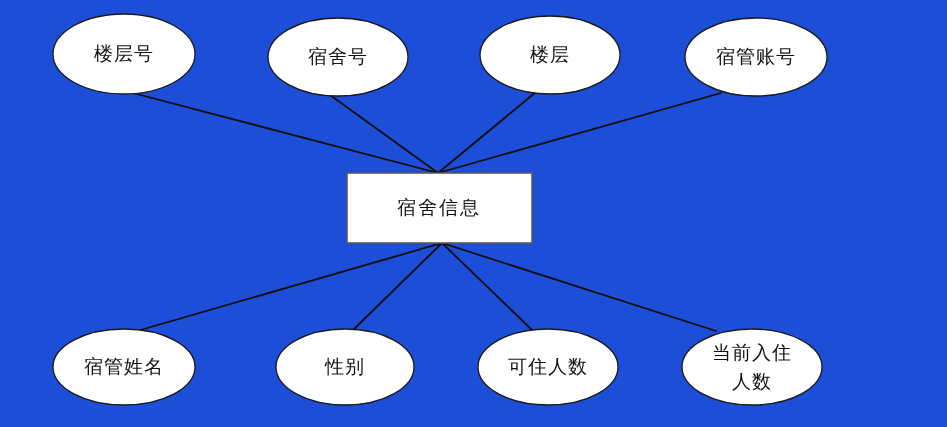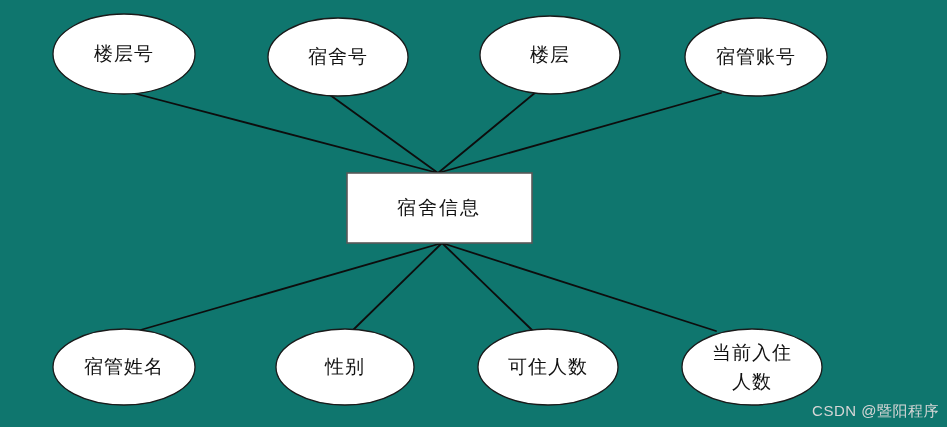--- a/index.html
+++ b/index.html
@@ -10,21 +10,21 @@
   body {
     width: 947px;
     height: 427px;
     font-family: "Liberation Serif", "DejaVu Serif", serif;
     overflow: hidden;
   }
   #diagram-root {
     position: relative;
     width: 947px;
     height: 427px;
-    background: #0f766e;
+    background: #1d4ed8;
   }
   svg.er-canvas {
     position: absolute;
     top: 0;
     left: 0;
     width: 947px;
     height: 427px;
     display: block;
   }
   .entity-rect {
@@ -129,15 +129,14 @@
     </g>
 
     <g>
       <ellipse class="attr-ellipse" cx="752" cy="367" rx="70" ry="38"></ellipse>
       <text class="node-text" x="752" y="355">当前入住</text>
       <text class="node-text" x="752" y="384">人数</text>
     </g>
 
   </svg>
 
-  <div class="watermark">CSDN @暨阳程序</div>
 
 </div>
 
 </body></html>

